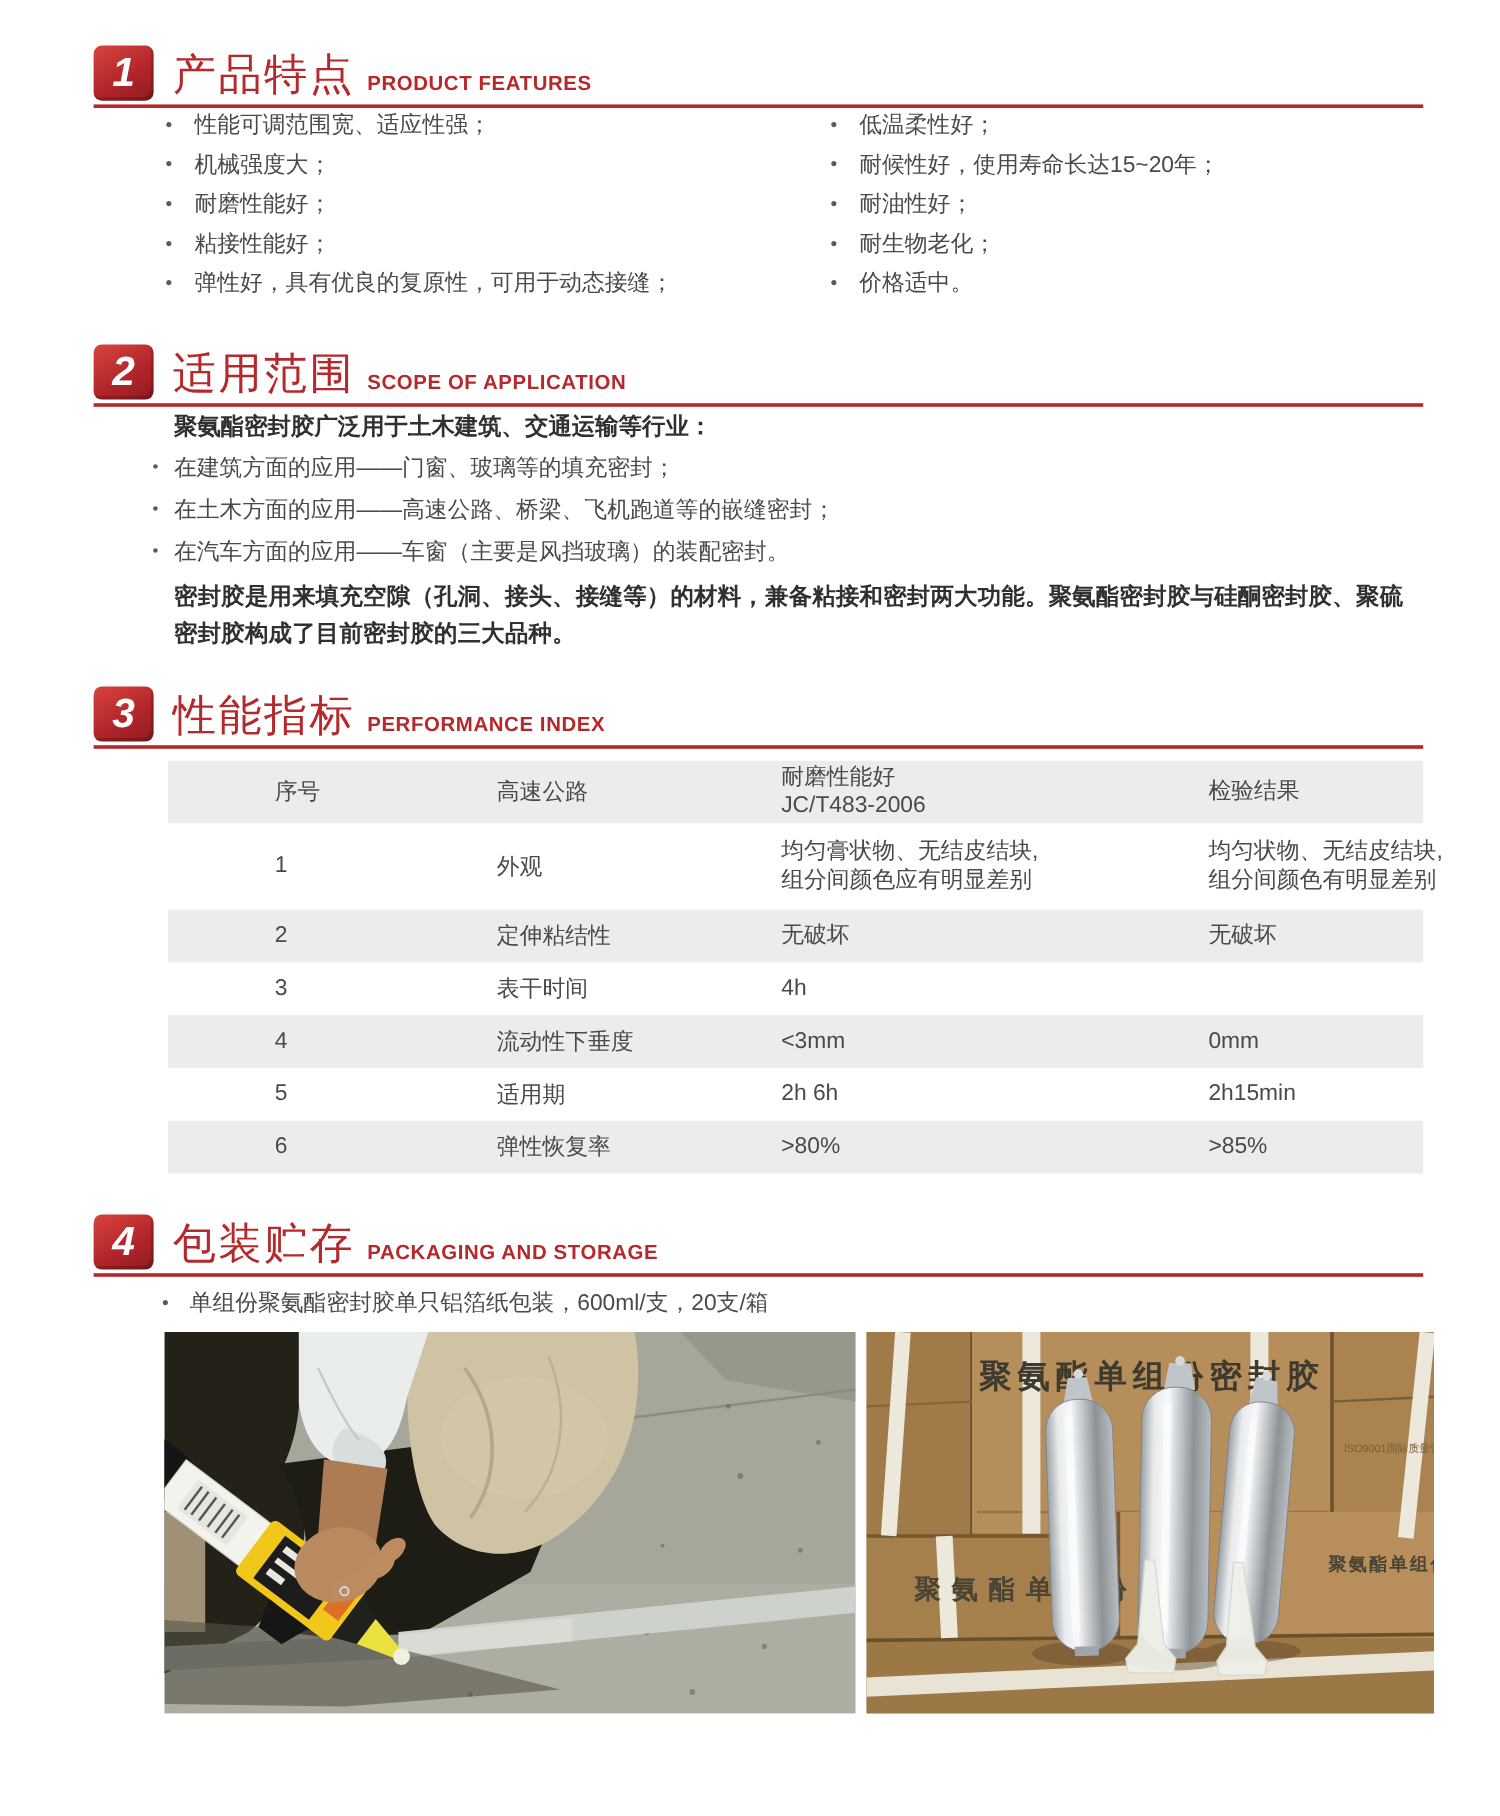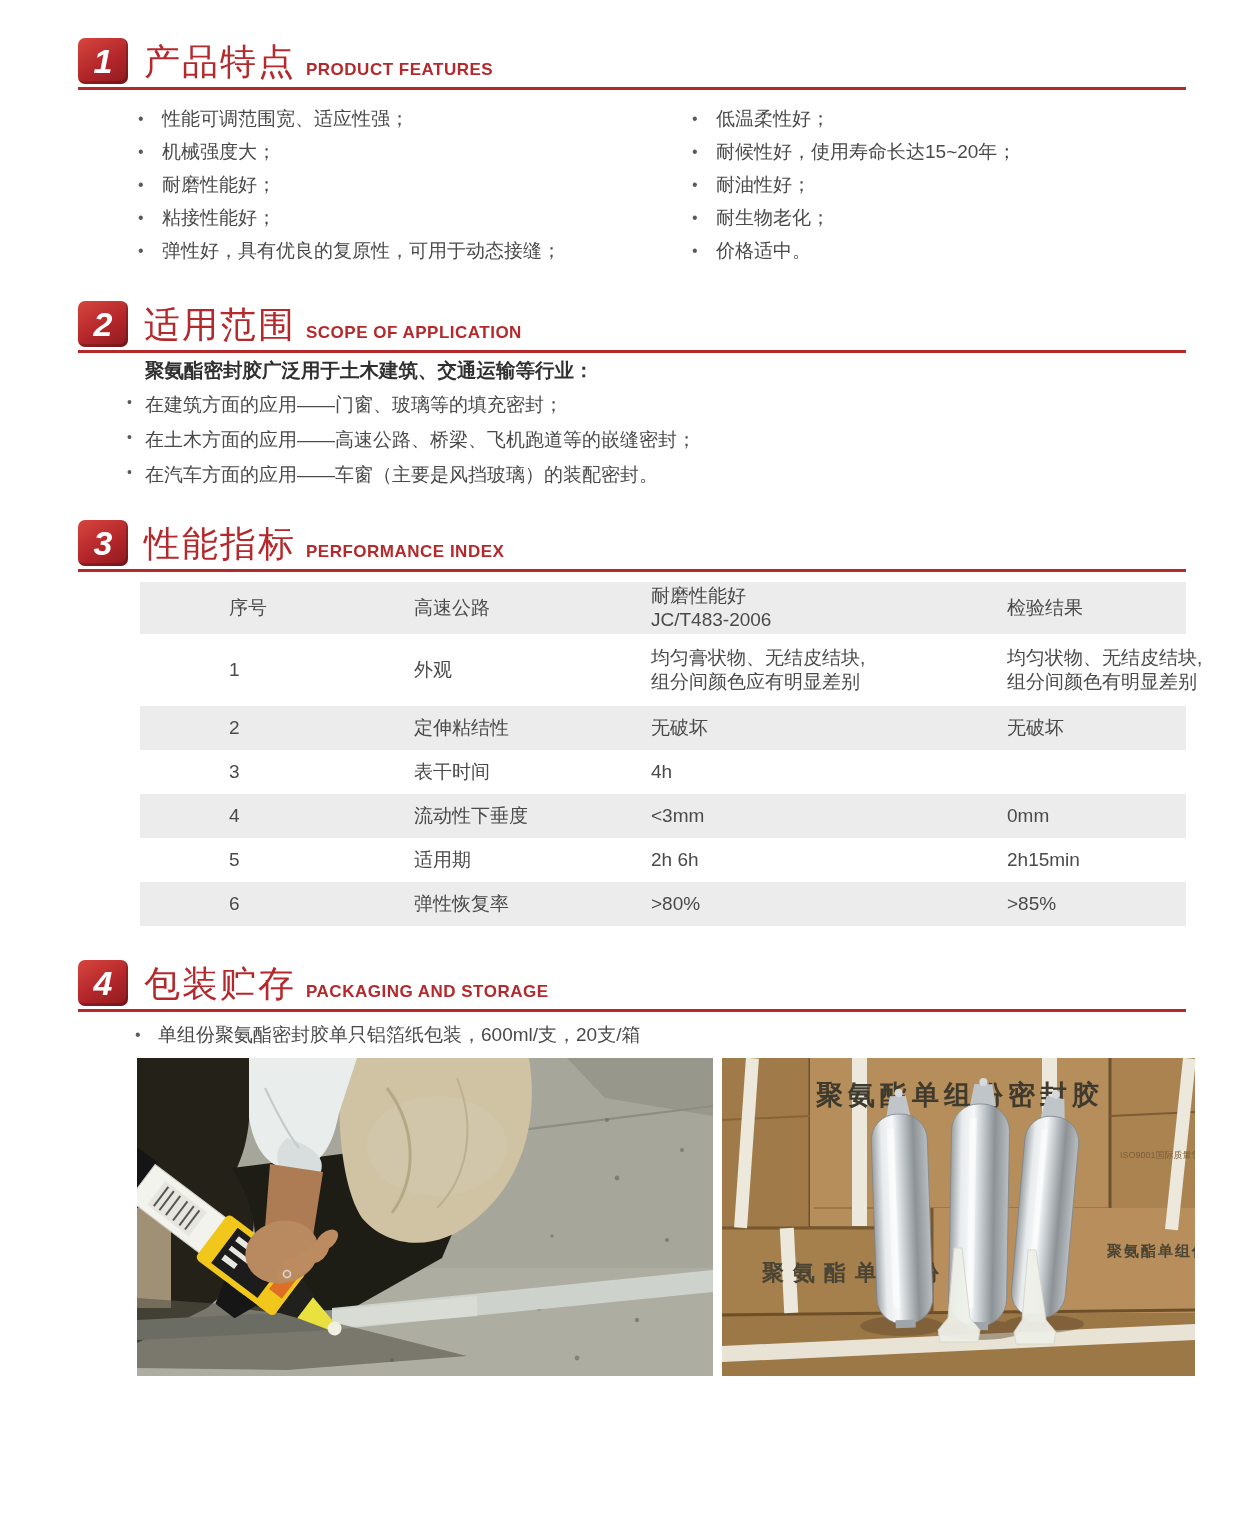--- a/index.html
+++ b/index.html
@@ -35,21 +35,21 @@
   }
   .zh{
     font-size:36px;font-weight:400;color:var(--red);
     margin:0 0 0 16px;line-height:44px;letter-spacing:2px;
   }
   .en{
     font-size:17px;font-weight:700;color:var(--red);
     margin:0 0 3px 10px;line-height:22px;letter-spacing:.5px;
   }
   
-  .features{display:flex;margin-top:14px;}
+  .features{display:flex;}
   .flist{list-style:none;margin:0;padding:0;width:556px;}
   .flist li{
     position:relative;padding-left:84px;
     font-size:19px;line-height:30px;margin-bottom:3px;color:var(--ink);
   }
   .flist li::before{
     content:"•";position:absolute;left:60px;top:0;
     color:#5a5a5a;font-size:16px;
   }
   
@@ -135,20 +135,21 @@
       <h2 class="zh">适用范围</h2>
       <span class="en">SCOPE OF APPLICATION</span>
     </div>
     <div class="scope">
       <p class="intro">聚氨酯密封胶广泛用于土木建筑、交通运输等行业：</p>
       <ul class="alist">
         <li>在建筑方面的应用——门窗、玻璃等的填充密封；</li>
         <li>在土木方面的应用——高速公路、桥梁、飞机跑道等的嵌缝密封；</li>
         <li>在汽车方面的应用——车窗（主要是风挡玻璃）的装配密封。</li>
       </ul>
+      <p class="note">密封胶是用来填充空隙（孔洞、接头、接缝等）的材料，兼备粘接和密封两大功能。聚氨酯密封胶与硅酮密封胶、聚硫密封胶构成了目前密封胶的三大品种。</p>
     </div>
   </section>
 
   <section class="sec s3">
     <div class="sec-head">
       <div class="num">3</div>
       <h2 class="zh">性能指标</h2>
       <span class="en">PERFORMANCE INDEX</span>
     </div>
     <div class="ptable">

